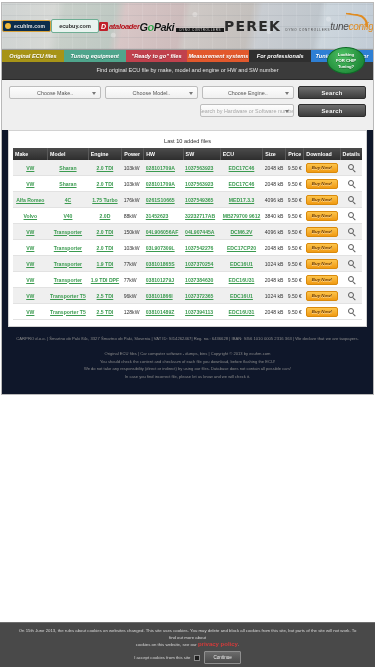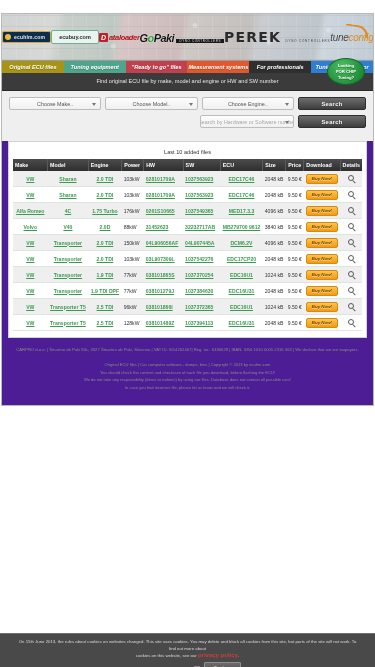--- a/index.html
+++ b/index.html
@@ -14,23 +14,23 @@
   
   .page {
     width: 375px;
     height: 667px;
     position: relative;
     background: #fff;
   }
 
   .site {
     width: 373px;
-    margin: 13px auto 0;
+    margin: 2px auto 0;
     border: 1px solid #b9b9b9;
-    background: #4c1d95;
+    background: #0f172a;
     position: relative;
   }
 
   
   .banner {
     position: relative;
     height: 47px;
     background:
       radial-gradient(circle at 12% 40%, rgba(255,255,255,.35) 0 2px, transparent 3px),
       radial-gradient(circle at 30% 70%, rgba(255,255,255,.30) 0 2px, transparent 3px),

